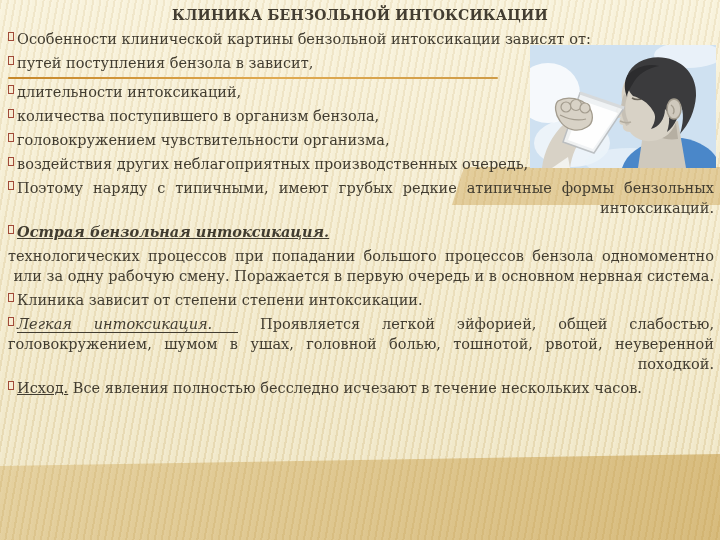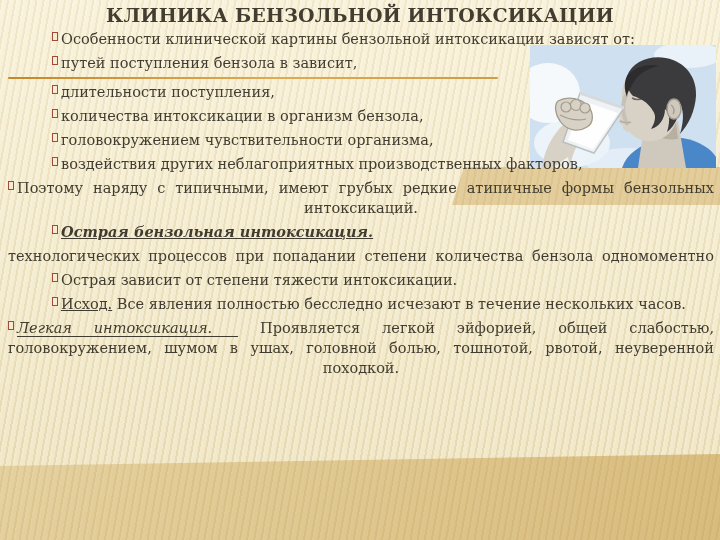--- a/index.html
+++ b/index.html
@@ -24,33 +24,33 @@
   }
   .bottom-band{
     position:absolute;left:0;top:452px;width:720px;height:88px;
     background:linear-gradient(100deg, rgba(205,164,80,0.34), rgba(193,148,58,0.52));
     clip-path:polygon(0 14px, 100% 2px, 100% 100%, 0 100%);
   }
   .illustration{position:absolute;left:530px;top:45px;width:186px;height:123px;}
   .illustration svg{display:block;width:186px;height:123px;}
   .title{
     position:absolute;top:3px;left:0;width:720px;
-    text-align:center;font-size:19px;font-weight:bold;color:#433d31;
+    text-align:center;font-size:14px;font-weight:bold;color:#433d31;
     line-height:24px;letter-spacing:0.2px;
   }
   .content{position:absolute;left:8px;top:29px;width:706px;}
   p.bullet{margin:0 0 4px 0;font-size:14.5px;line-height:20px;white-space:normal;}
-  p.single{white-space:nowrap;padding-left:44px;}
+  p.single{white-space:nowrap;}
   .marker{
     display:inline-block;width:4px;height:7px;
     border:1px solid #a14a38;background:#f7ecd2;
     margin-right:3px;vertical-align:3px;
   }
   .ln{display:block;text-align:justify;text-align-last:justify;}
-  .ln-end{display:block;text-align:center;}
+  .ln-end{display:block;text-align:right;}
   .bi{font-weight:bold;font-style:italic;text-decoration:underline;}
   .lead-ext{font-style:italic;border-bottom:1px solid currentColor;padding-right:26px;}
   .u{text-decoration:underline;}
   .rule{
     height:2px;width:490px;border-radius:1px;
     margin:2px 0 3px 0;
     background:linear-gradient(to right,#c6872a,#e0ab52 55%,#cf9c47);
   }
 </style>
 </head>
@@ -107,44 +107,45 @@
   <div class="title">КЛИНИКА БЕНЗОЛЬНОЙ ИНТОКСИКАЦИИ</div>
 
   <div class="content">
 
     <p class="bullet single"><span class="marker"></span><span>Особенности клинической картины бензольной интоксикации зависят от:</span></p>
 
     <p class="bullet single"><span class="marker"></span><span>путей поступления бензола в зависит,</span></p>
 
     <div class="rule"></div>
 
-    <p class="bullet single"><span class="marker"></span><span>длительности поступления,</span></p>
+    <p class="bullet single"><span class="marker"></span><span>длительности интоксикаций,</span></p>
 
-    <p class="bullet single"><span class="marker"></span><span>количества интоксикации в организм бензола,</span></p>
+    <p class="bullet single"><span class="marker"></span><span>количества поступившего в организм бензола,</span></p>
 
     <p class="bullet single"><span class="marker"></span><span>головокружением чувствительности организма,</span></p>
 
-    <p class="bullet single"><span class="marker"></span><span>воздействия других неблагоприятных производственных факторов,</span></p>
+    <p class="bullet single"><span class="marker"></span><span>воздействия других неблагоприятных производственных очередь,</span></p>
 
 
     <p class="bullet">
         <span class="ln"><span class="marker"></span><span>Поэтому наряду с типичными, имеют грубых редкие атипичные формы бензольных</span></span>
         <span class="ln-end">интоксикаций.</span>
       </p>
 
     <p class="bullet single"><span class="marker"></span><span class="bi">Острая бензольная интоксикация.</span></p>
 
     <p class="bullet">
-        <span class="ln">технологических процессов при попадании степени количества бензола одномоментно</span>
+        <span class="ln">технологических процессов при попадании большого процессов бензола одномоментно</span>
+        <span class="ln-end">или за одну рабочую смену. Поражается в первую очередь и в основном нервная система.</span>
       </p>
 
-    <p class="bullet single"><span class="marker"></span><span>Острая зависит от степени тяжести интоксикации.</span></p>
-
-    <p class="bullet single"><span class="marker"></span><span class="u">Исход.</span> <span>Все явления полностью бесследно исчезают в течение нескольких часов.</span></p>
+    <p class="bullet single"><span class="marker"></span><span>Клиника зависит от степени степени интоксикации.</span></p>
 
     <p class="bullet">
         <span class="ln"><span class="marker"></span><span class="lead-ext">Легкая интоксикация.</span> <span>Проявляется легкой эйфорией, общей слабостью,</span></span>
         <span class="ln">головокружением, шумом в ушах, головной болью, тошнотой, рвотой, неуверенной</span>
         <span class="ln-end">походкой.</span>
       </p>
 
+    <p class="bullet single"><span class="marker"></span><span class="u">Исход.</span> <span>Все явления полностью бесследно исчезают в течение нескольких часов.</span></p>
+
   </div>
 </div>
 
 </body></html>

